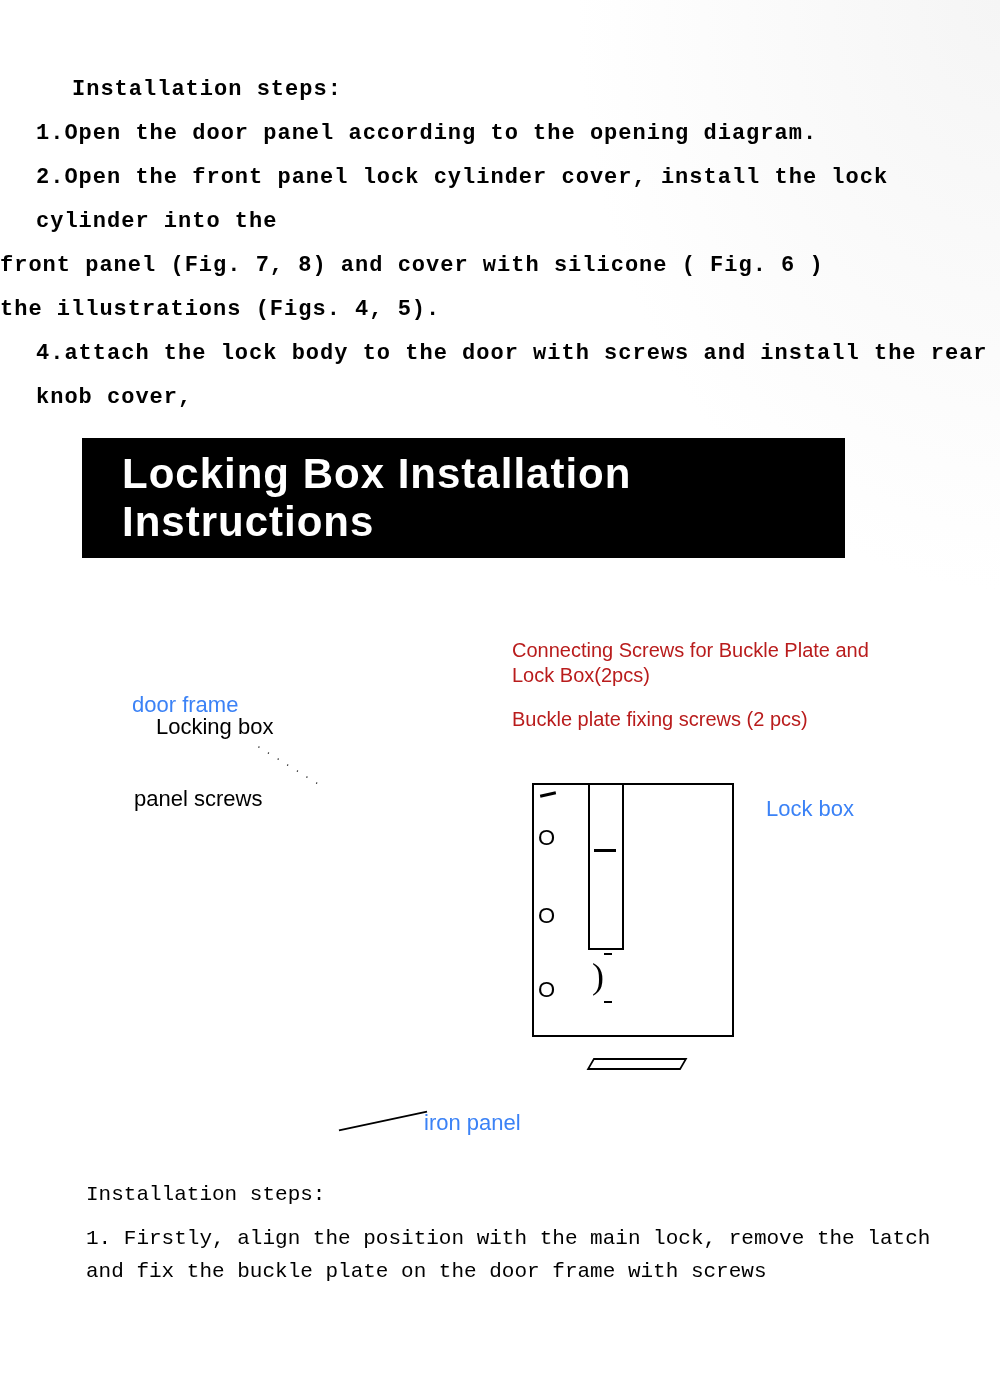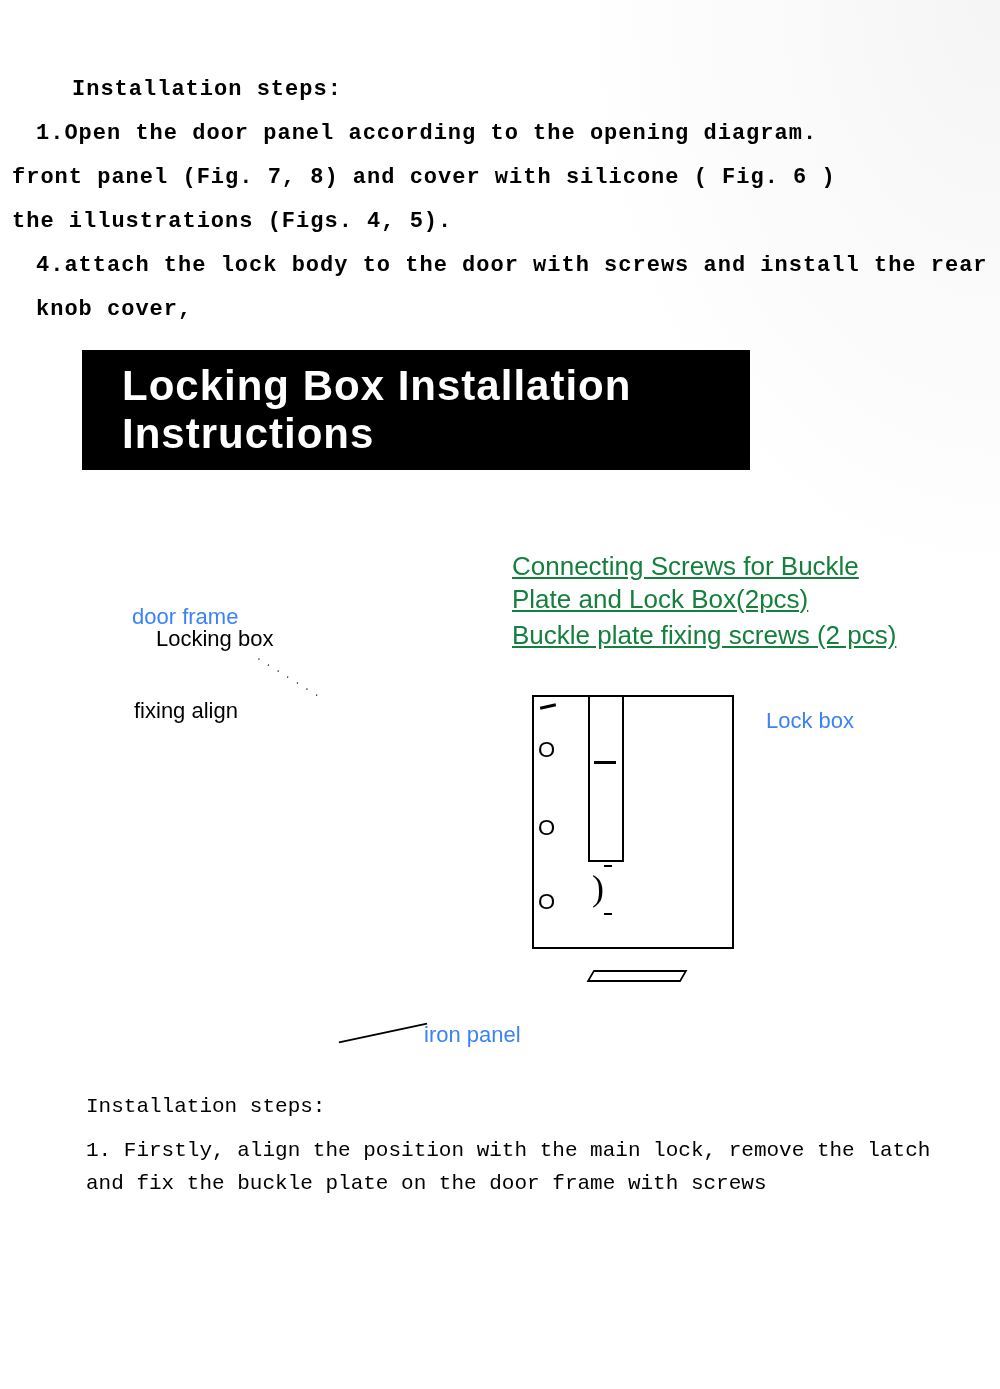--- a/index.html
+++ b/index.html
@@ -36,49 +36,48 @@
     color: #000;
   }
   .steps-top .heading {
     padding-left: 72px;
   }
   .steps-top .step {
     padding-left: 36px;
     text-indent: 0;
   }
   .steps-top .cont {
-    padding-left: 12px;
+    padding-left: 0;
     text-indent: 0;
   }
   .black-banner {
     background: #000;
     color: #fff;
     font-weight: bold;
     font-size: 42px;
     padding: 12px 40px;
     margin-top: 18px;
     margin-left: 82px;
-    width: 668px;
+    width: 763px;
     letter-spacing: 1px;
   }
   .diagram-area {
     position: relative;
     height: 560px;
     margin-top: 60px;
   }
   .label-red {
     color: #3b82f6;
     font-size: 22px;
     position: absolute;
   }
   .label-black {
-    color: #15803d;
-    font-size: 26px;
-    position: absolute;
-    text-decoration: underline;
+    color: #b91c1c;
+    font-size: 20px;
+    position: absolute;
   }
   .label-black-sm {
     color: #000;
     font-size: 22px;
     position: absolute;
   }
   .dashed-line {
     position: absolute;
     color: #000;
     font-size: 12px;
@@ -153,35 +152,36 @@
 </head>
 <body>
 
 <div class="page-bg"></div>
 
 <div class="content">
 
   <div class="steps-top">
     <div class="heading">Installation steps:</div>
     <div class="step">1.Open the door panel according to the opening diagram.</div>
+    <div class="step">2.Open the front panel lock cylinder cover, install the lock cylinder into the</div>
     <div class="cont">front panel (Fig. 7, 8) and cover with silicone ( Fig. 6 )</div>
     <div class="cont">the illustrations (Figs. 4, 5).</div>
     <div class="step">4.attach the lock body to the door with screws and install the rear knob cover,</div>
   </div>
 
   <div class="black-banner">Locking Box Installation  Instructions</div>
 
   <div class="diagram-area">
 
     <div class="label-black" style="left:512px; top:20px; width:400px; line-height:1.25;">Connecting Screws for Buckle Plate and Lock Box(2pcs)</div>
     <div class="label-black" style="left:512px; top:90px;">Buckle plate fixing screws (2 pcs)</div>
 
     <div class="label-red" style="left:132px; top:74px;">door frame</div>
     <div class="label-black-sm" style="left:156px; top:96px;">Locking box</div>
-    <div class="label-black-sm" style="left:134px; top:168px;">fixing align</div>
+    <div class="label-black-sm" style="left:134px; top:168px;">panel screws</div>
 
     <div class="dashed-line" style="left:252px; top:140px;">· · · · · · ·</div>
 
     <div class="label-red" style="left:766px; top:178px;">Lock box</div>
 
     <div class="lockbox-diagram">
       <div class="lockbox-inner"></div>
       <div class="dash-mark" style="left:6px; top:8px; width:16px; height:3px; transform:rotate(-12deg);"></div>
       <div class="screw-hole" style="left:4px; top:40px;">O</div>
       <div class="dash-mark" style="left:60px; top:64px; width:22px; height:3px;"></div>

